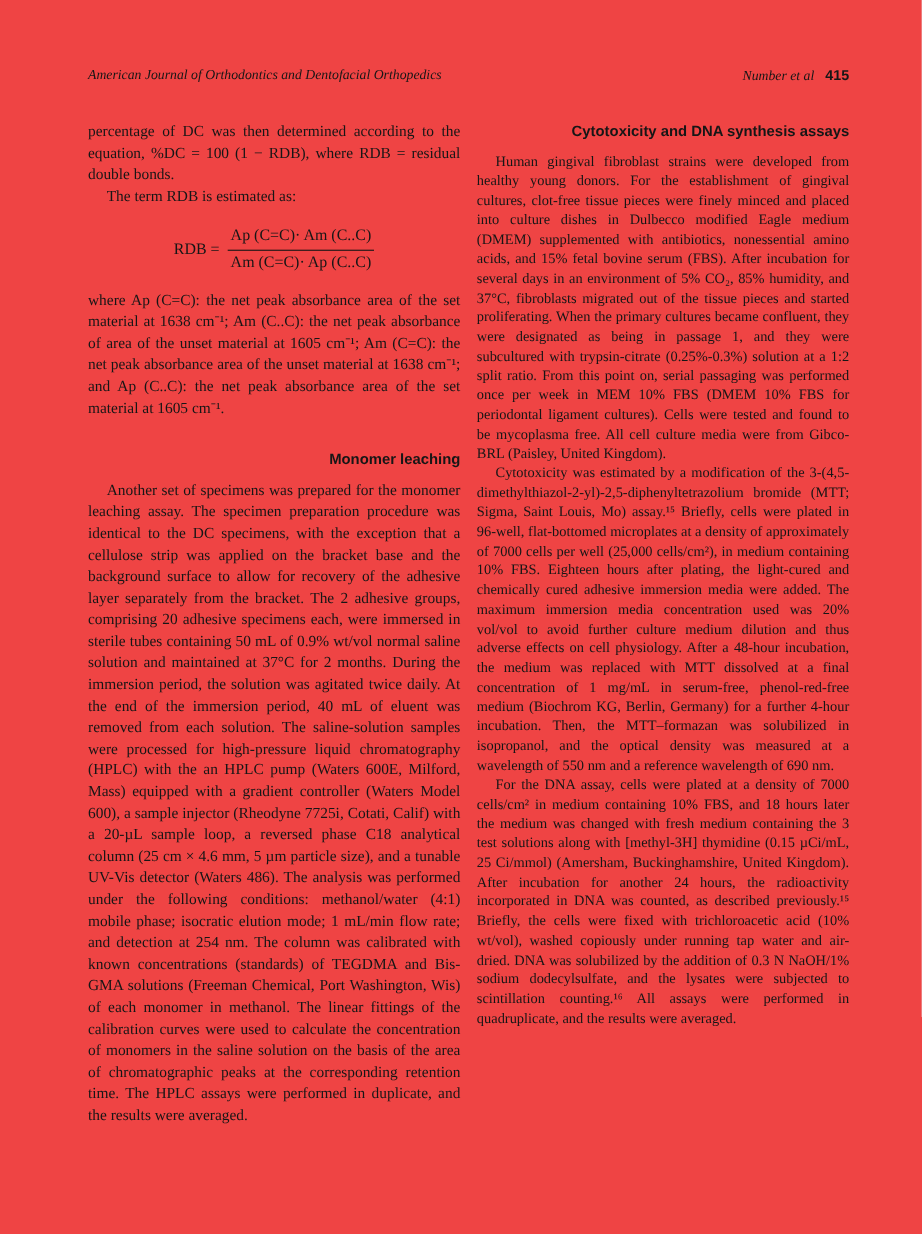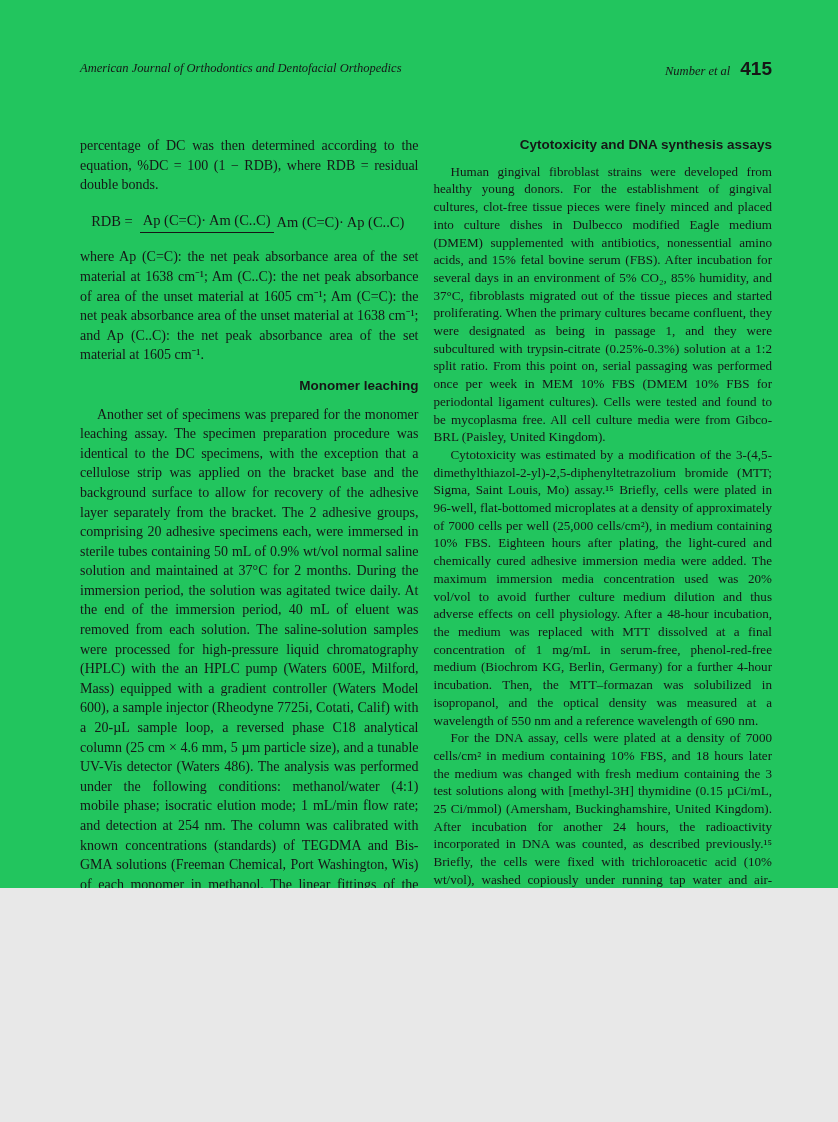--- a/index.html
+++ b/index.html
@@ -3,23 +3,23 @@
 <meta charset="utf-8">
 <style>
   html, body {
     margin: 0;
     padding: 0;
     background: #e8e8e8;
   }
   .page {
     position: relative;
     width: 838px;
-    height: 888px;
+    height: 1122px;
     margin: 0 auto;
-    background: #22c55e;
+    background: #ef4444;
     color: #161616;
     overflow: hidden;
   }
   
   .page-header {
     position: absolute;
     top: 60px;
     left: 80px;
     right: 66px;
     display: flex;
@@ -29,27 +29,27 @@
     font-size: 12.5px;
     line-height: 16px;
   }
   .header-left { font-style: italic; }
   .header-right { white-space: nowrap; padding-top: 1px; }
   .header-authors { font-style: italic; font-family: "Liberation Serif", serif; }
   .header-pagenum {
     font-style: normal;
     font-weight: bold;
     font-family: "Liberation Sans", sans-serif;
-    font-size: 19px;
+    font-size: 13px;
     margin-left: 10px;
   }
   
   .columns {
     position: absolute;
-    top: 136px;
+    top: 111px;
     left: 80px;
     width: 692px;
     display: flex;
     gap: 15px;
   }
   .col { width: 339px; }
   .col-left {
     font-family: "Liberation Serif", serif;
     font-size: 14px;
     line-height: 19.6px;
@@ -63,34 +63,34 @@
   }
   p { margin: 0; }
   p.indent { text-indent: 17px; }
   h2.section-heading {
     font-family: "Liberation Sans", sans-serif;
     font-weight: bold;
     font-size: 13.5px;
     margin: 0 0 9px 0;
     text-align: right;
   }
-  h2.mid-heading { margin-top: 11px; }
+  h2.mid-heading { margin-top: 27px; }
   
   .equation {
     display: flex;
     justify-content: center;
     align-items: center;
     gap: 7px;
     margin: 16px 0 14px 0;
     font-size: 14.5px;
     text-align: right;
   }
   .fraction {
     display: inline-flex;
-    flex-direction: row;
+    flex-direction: column;
     vertical-align: middle;
   }
   .fraction .numerator {
     display: block;
     padding: 0 3px 2px 3px;
     border-bottom: 1.2px solid #161616;
   }
   .fraction .denominator {
     display: block;
     padding: 2px 3px 0 3px;
@@ -107,20 +107,21 @@
     </div>
     <div class="header-right">
       <span class="header-authors">Number et al</span><span class="header-pagenum">415</span>
     </div>
   </header>
 
   <div class="columns">
 
     <div class="col col-left">
       <p>percentage of DC was then determined according to the equation, %DC = 100 (1 − RDB), where RDB = residual double bonds.</p>
+      <p class="indent">The term RDB is estimated as:</p>
 
       <div class="equation">
         <span class="eq-lhs">RDB =</span>
         <span class="fraction">
           <span class="numerator">Ap (C=C)· Am (C..C)</span>
           <span class="denominator">Am (C=C)· Ap (C..C)</span>
         </span>
       </div>
 
       <p>where Ap (C=C): the net peak absorbance area of the set material at 1638 cm⁻¹; Am (C..C): the net peak absorbance of area of the unset material at 1605 cm⁻¹; Am (C=C): the net peak absorbance area of the unset material at 1638 cm⁻¹; and Ap (C..C): the net peak absorbance area of the set material at 1605 cm⁻¹.</p>

